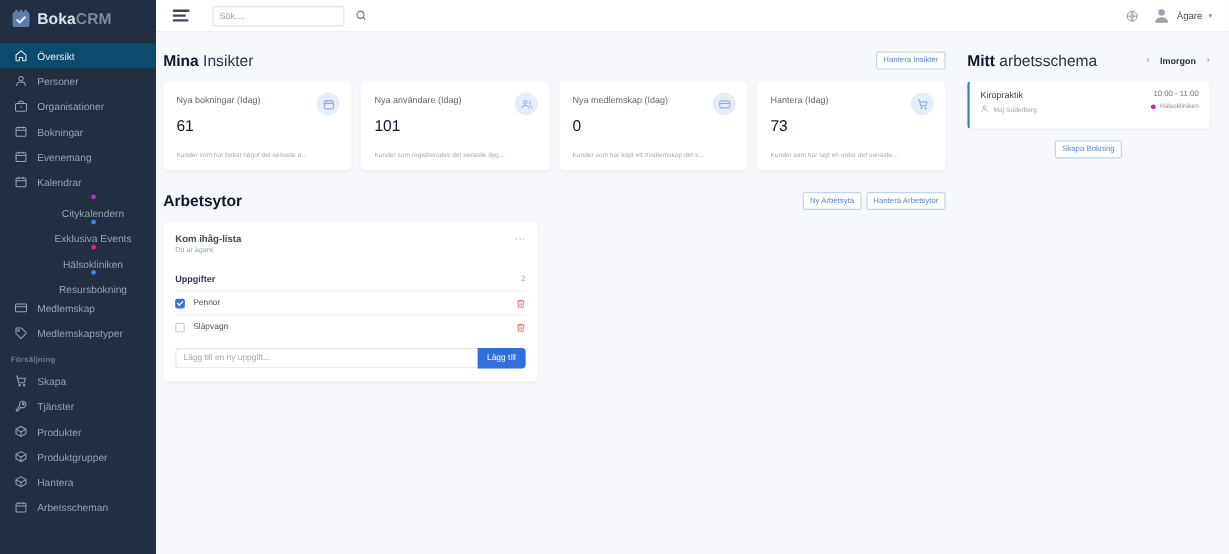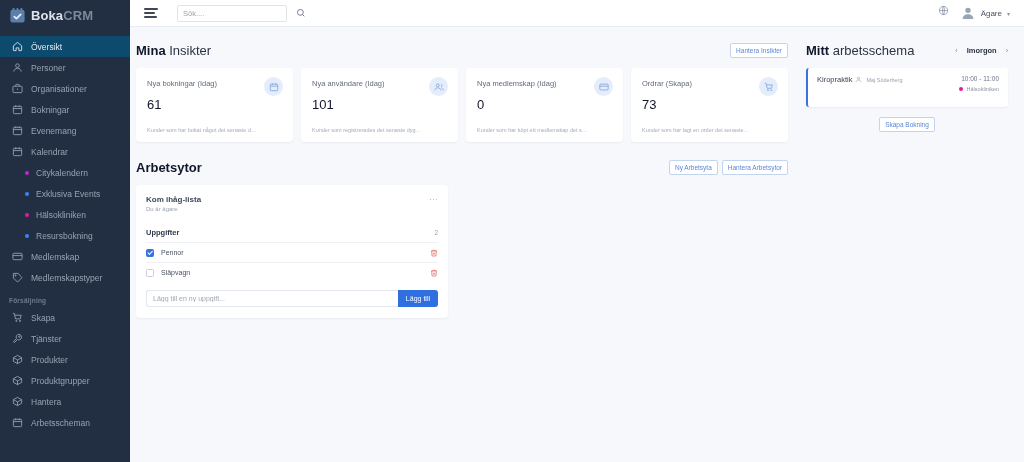--- a/index.html
+++ b/index.html
@@ -35,21 +35,21 @@
     color: #98a2b3; font-size: 8.5px; cursor: pointer;
     white-space: nowrap;
   }
   .nav-item .ico { width: 11px; height: 11px; flex: 0 0 11px; display:block; }
   .nav-item.active { background: #0c4a6e; color: #e6eaf1; }
   .nav-item.active .ico { color: #e6eaf1; }
 
   .nav-sub {
     display: flex; align-items: center; gap: 7px;
     height: 21px; padding-left: 25px;
-    color: #97a1b2; font-size: 8.5px; cursor: pointer;
+    color: #97a1b2; font-size: 8.5px; cursor: pointer; flex-direction: column;
   }
   .dot { width: 4px; height: 4px; border-radius: 50%; flex: 0 0 4px; }
   .nav-sub .ico { width: 10px; height: 10px; flex:0 0 10px; }
   .nav-sub.hantera { padding-left: 26px; gap: 9px; }
 
   .nav-group-label {
     color: #6f7a8c; font-size: 6.5px; font-weight: bold;
     padding: 9px 0 3px 9px; letter-spacing: .2px;
   }
 
@@ -68,21 +68,21 @@
   .search-wrap { margin-left: 19px; display: flex; align-items: center; gap: 9px; }
   .search-input {
     width: 110px; height: 17px;
     border: 1px solid #dfe3ea; border-radius: 2px;
     font-size: 7.5px; color: #4a5360; padding: 0 5px;
     font-family: "Liberation Sans", sans-serif; background: #fff;
   }
   .search-input::placeholder { color: #9aa3b0; }
   .search-btn { background: none; border: none; cursor: pointer; padding: 0;
                 color: #6b7482; display: flex; align-items: center; }
-  .topbar-right { margin-left: auto; display: flex; align-items: flex-start; gap: 11px; }
+  .topbar-right { margin-left: auto; display: flex; align-items: center; gap: 11px; }
   .globe-btn { color: #8d96a4; cursor: pointer; display: flex; }
   .avatar-wrap { display: flex; align-items: center; gap: 5px; cursor: pointer; }
   .avatar { width: 16px; height: 16px; color: #9aa3b1; }
   .avatar-name { font-size: 8px; color: #4a5360; }
   .caret { font-size: 6px; color: #8d96a4; }
 
   
   .content { padding: 12px 16px 0 6px; display: flex; gap: 4px; }
   .col-left { width: 652px; flex: 0 0 652px; }
   .col-right { flex: 1; padding-left: 14px; }
@@ -165,21 +165,21 @@
   .sched-head { display: flex; align-items: center; height: 22px; margin-bottom: 7px; }
   .sched-nav { margin-left: auto; display: flex; align-items: center; gap: 9px; }
   .sched-arrow { font-size: 7px; color: #7b8595; cursor: pointer; }
   .sched-day { font-size: 7.5px; color: #2b3342; font-weight: bold; text-align: center; }
 
   .appt {
     background: #fff; border-radius: 3px; border-left: 2.5px solid #3b73dd;
     padding: 7px 9px 7px 9px; display: flex; align-items: flex-start;
     box-shadow: 0 1px 2px rgba(16,24,40,.05); height: 39px;
   }
-  .appt-left { display: flex; flex-direction: row; gap: 3px; }
+  .appt-left { display: flex; flex-direction: column; gap: 3px; }
   .appt-title { font-size: 7.5px; color: #3b4455; }
   .appt-person { display: flex; align-items: center; gap: 4px; font-size: 5.5px; color: #9aa3b0; }
   .appt-right { margin-left: auto; display: flex; flex-direction: column; align-items: flex-end; gap: 4px; }
   .appt-time { font-size: 6.5px; color: #6e7787; }
   .appt-tag { display: flex; align-items: center; gap: 4px; font-size: 5.5px; color: #8d96a4; }
   .tag-dot { width: 4px; height: 4px; border-radius: 50%; background: #e8189e; }
   .sched-cta { display: flex; justify-content: center; margin-top: 10px; }
 </style>
 </head>
 <body>
@@ -451,21 +451,21 @@
             <div class="card-desc">Kunder som har köpt ett medlemskap det s…</div>
             <div class="card-icon">
               <svg viewBox="0 0 24 24" width="10" height="10" fill="none" stroke="currentColor" stroke-width="2">
                   <rect x="2" y="5" width="20" height="14" rx="2"></rect>
                   <path d="M2 10h20"></path>
                 </svg>
             </div>
           </div>
 
           <div class="card">
-            <div class="card-label">Ordrar (Skapa)</div>
+            <div class="card-label">Hantera (Idag)</div>
             <div class="card-value">73</div>
             <div class="card-desc">Kunder som har lagt en order det senaste…</div>
             <div class="card-icon">
               <svg viewBox="0 0 24 24" width="10" height="10" fill="none" stroke="currentColor" stroke-width="2">
                   <path d="M2 3h3l2.6 12h10.2l2.2-8H6"></path>
                   <circle cx="9.5" cy="19.5" r="1.3"></circle>
                   <circle cx="17.5" cy="19.5" r="1.3"></circle>
                 </svg>
             </div>
           </div>

